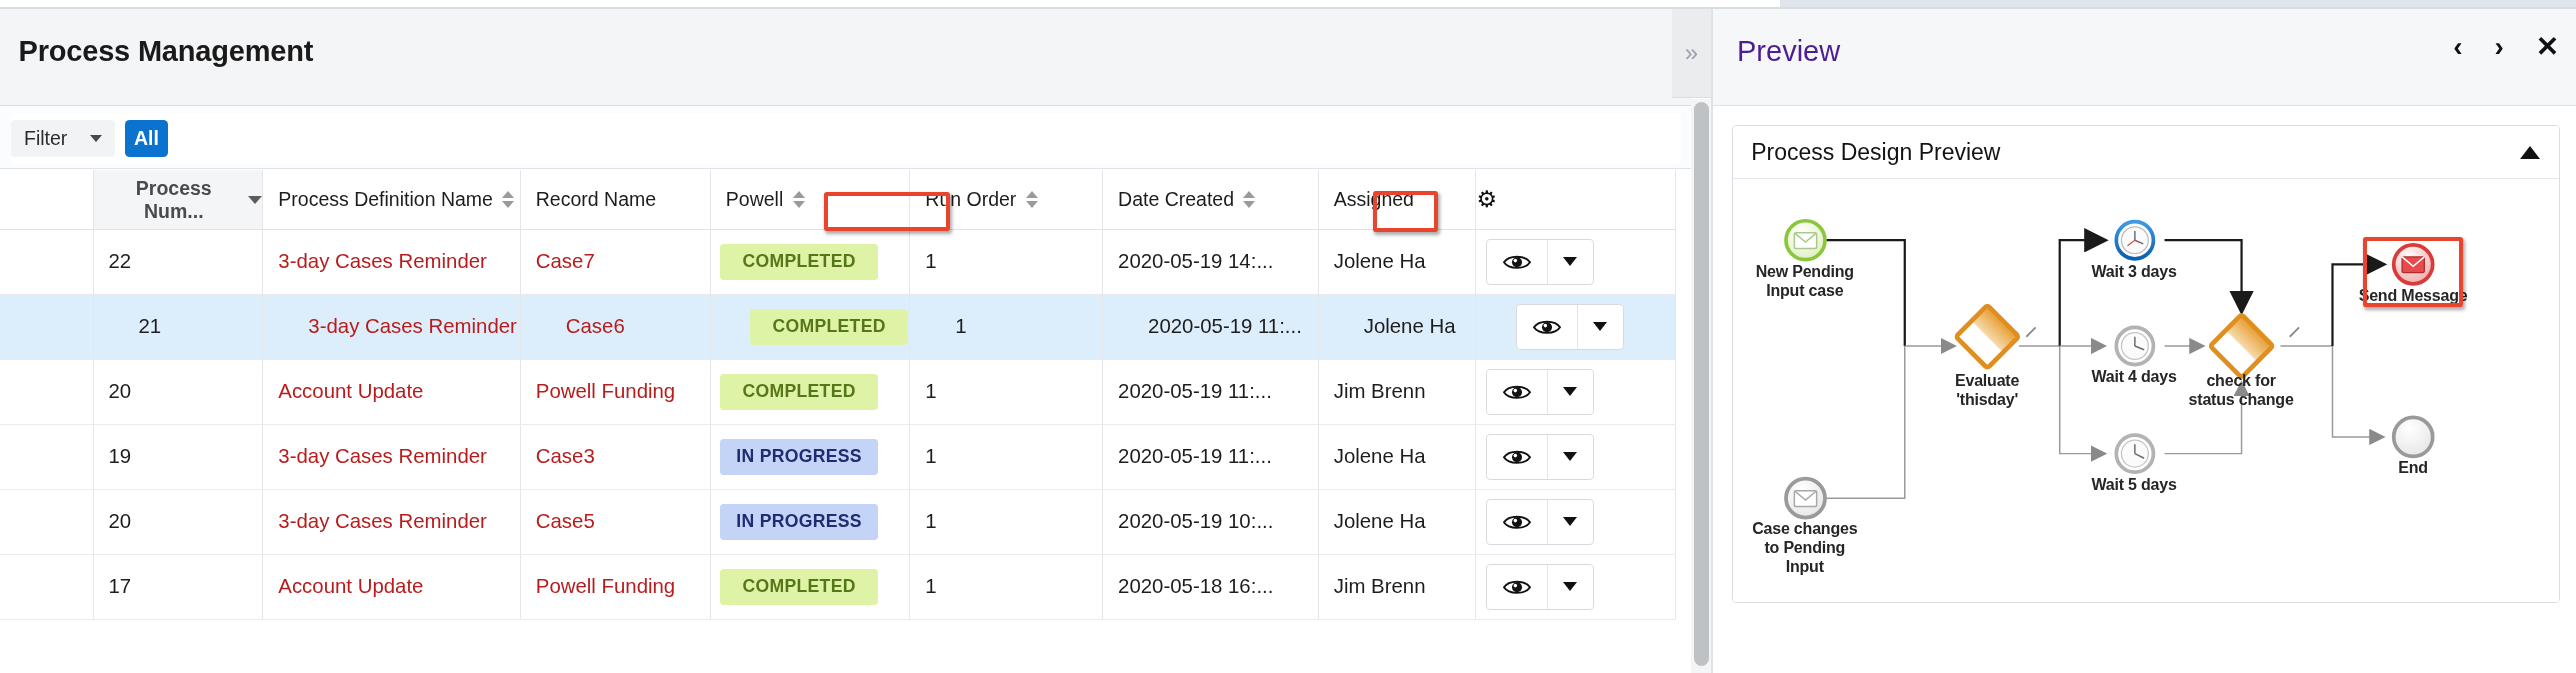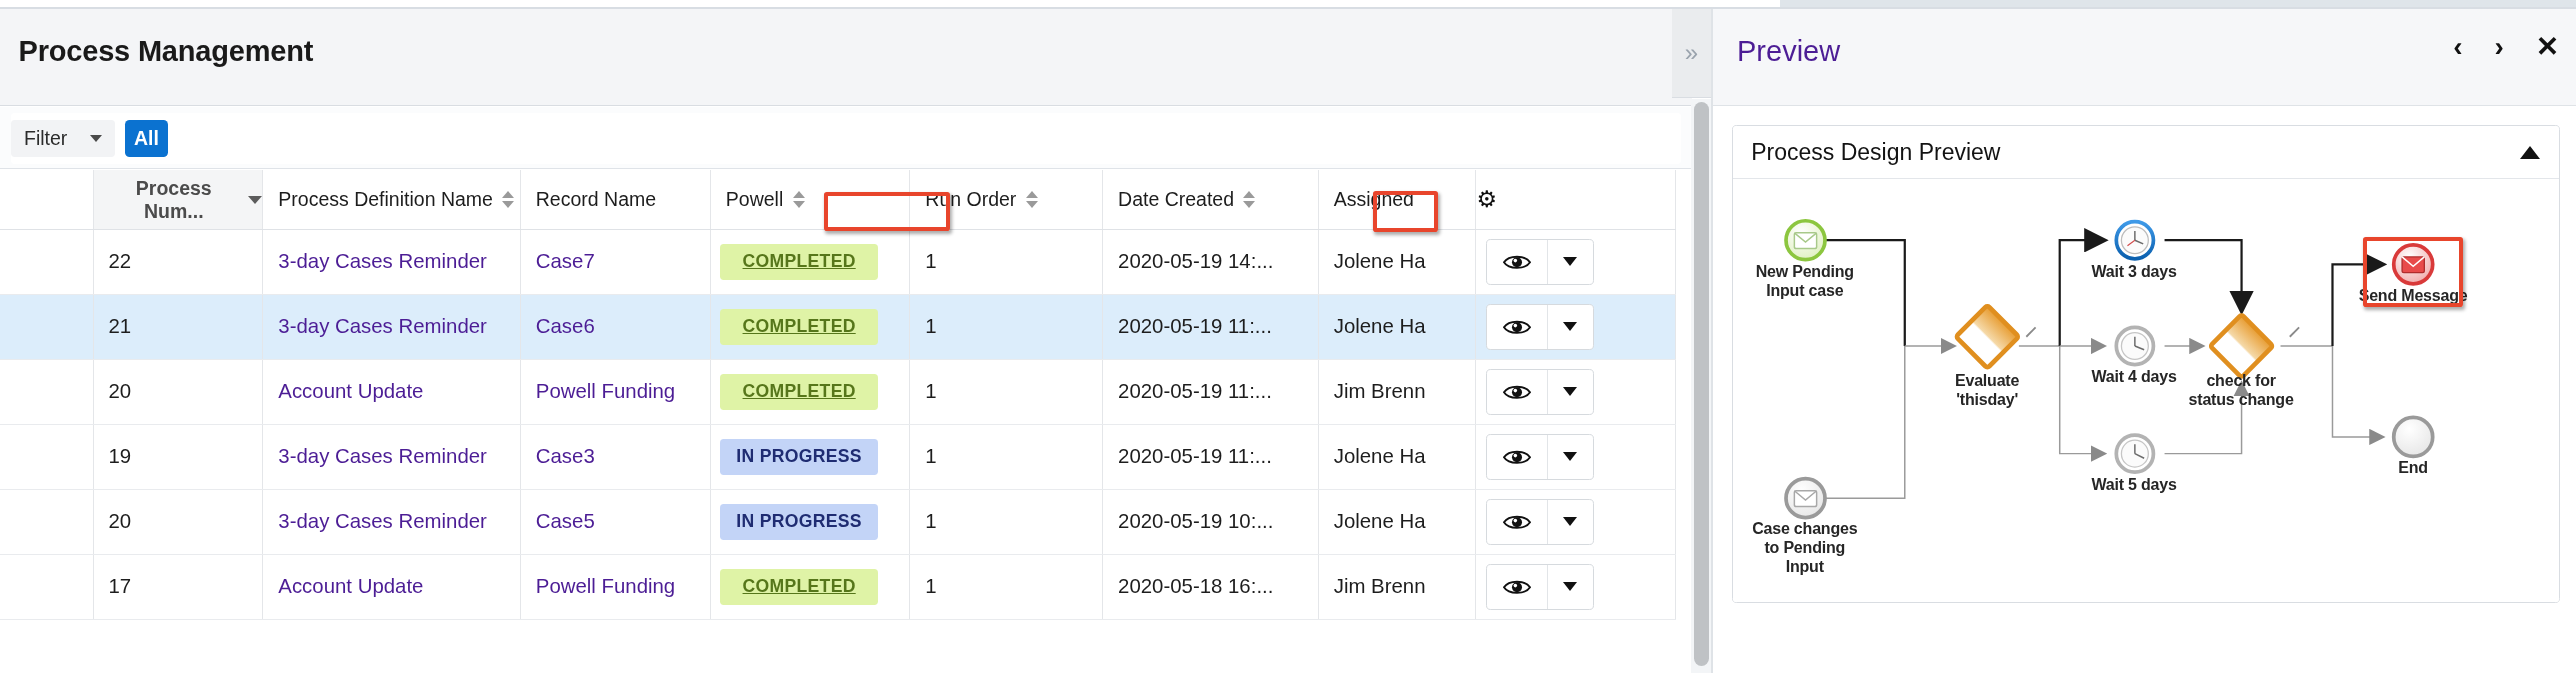--- a/index.html
+++ b/index.html
@@ -45,39 +45,39 @@
   
   .tablewrap { position:absolute; left:0; top:161px; width:1692px; height:512px; overflow:hidden; }
   table.grid { border-collapse:collapse; width:1676px; table-layout:fixed; }
   table.grid th, table.grid td { border-right:0.9px solid #e4e6e9; padding:0; vertical-align:middle; }
   table.grid thead th { height:59px; background:#ffffff; border-bottom:0.9px solid #dfe2e6;
                         font-size:19.5px; font-weight:normal; color:#1d1d1d; text-align:left; }
   table.grid thead th.sortedcol { background:#f4f5f6; font-weight:bold; color:#4b4b4b;text-align:center; }
   table.grid thead th .thin { padding-left:15px; display:flex; align-items:center; gap:9.3px; }
   table.grid tbody td { height:65px; border-bottom:0.9px solid #e9ebee; font-size:20.4px; color:#1d1d1d; }
   table.grid tbody td .cell { padding-left:15px; }
-  tr.rowsel td { background:#dcedfb; }
+  tr.rowsel td { background:#dcedfb;padding-left:30px; }
   td.gutter, th.gutter { border-right:0.9px solid #e4e6e9; background:#fff; }
   tr.rowsel td.gutter { background:#dcedfb; }
-  a.link { color:#4c1d95; text-decoration:none; cursor:pointer; }
+  a.link { color:#b91c1c; text-decoration:none; cursor:pointer; }
 
   .sorticon { display:inline-block; width:13px; height:20.4px; position:relative; }
   .sorticon i { position:absolute; left:0; width:0; height:0;
                 border-left:6.5px solid transparent; border-right:6.5px solid transparent; }
   .sorticon i.up { top:1.9px; border-bottom:7.4px solid #9a9a9a; }
   .sorticon i.dn { bottom:1.9px; border-top:7.4px solid #9a9a9a; }
   .sortsingle { width:0;height:0;border-left:7.4px solid transparent;border-right:7.4px solid transparent;
                 border-top:8.4px solid #5c5c5c; display:inline-block; }
 
   .gearcell { text-align:center; }
   .gear { display:inline-block; font-size:23px; color:#111; line-height:1; cursor:pointer; }
 
   .badge { display:inline-block; min-width:158px; text-align:center; padding:7.4px 11px;
            border-radius:3.7px; font-size:17.6px; font-weight:bold; letter-spacing:0.3px; }
-  .badge.completed { background:#dff3a6; color:#56761a;text-decoration:underline; }
+  .badge.completed { background:#dff3a6; color:#56761a; }
   .badge.inprogress { background:#c3d4f7; color:#1f2c72; }
   .badgewrap { padding-left:9.3px; position:relative; display:inline-block; }
 
   .actiongrp { display:flex; width:108px; height:46px; margin-left:9.3px;
                border:0.9px solid #d6dade; border-radius:4.6px; background:#fff; overflow:hidden; }
   .actiongrp .eyebtn { flex:1; display:flex; align-items:center; justify-content:center;
                        border-right:0.9px solid #e2e5e8; cursor:pointer; }
   .actiongrp .dropbtn { width:45px; display:flex; align-items:center; justify-content:center; cursor:pointer; }
   .caret-sm { width:0;height:0;border-left:7.4px solid transparent;border-right:7.4px solid transparent;
               border-top:9.3px solid #111; }

